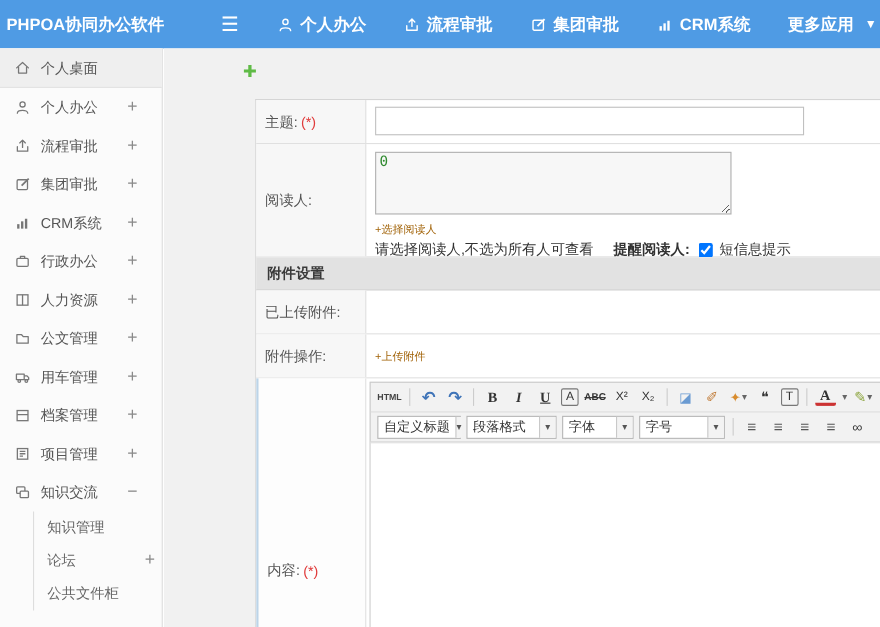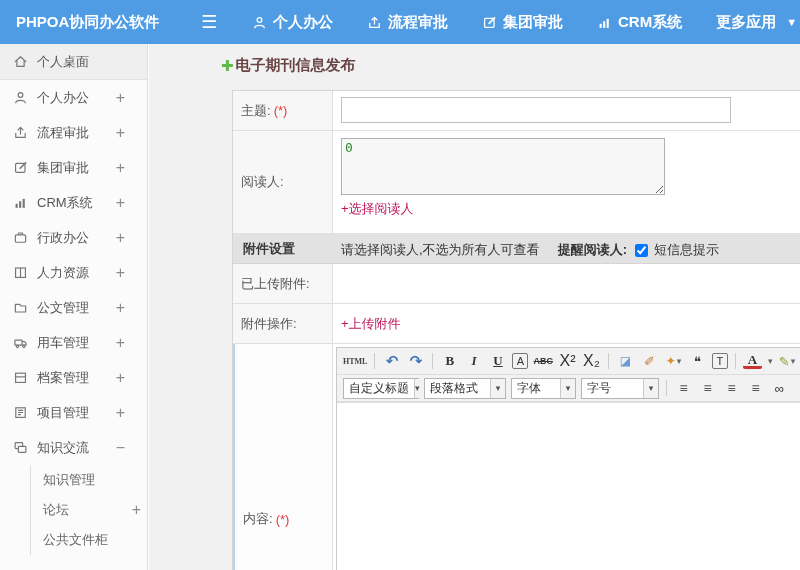--- a/index.html
+++ b/index.html
@@ -2,21 +2,21 @@
 <html><head>
 <meta charset="utf-8">
 <style>
   * { margin:0; padding:0; box-sizing:border-box; }
   html,body { width:800px; height:570px; overflow:hidden; background:#fff;
     font-family:"Liberation Sans","DejaVu Sans",sans-serif; }
 
   
   .hdr { position:absolute; left:0; top:0; width:800px; height:44px;
     background:#4f9be4; display:flex; align-items:center; color:#fff; }
-  .hdr-logo { flex:0 0 196px; padding-left:16px; font-size:15px; font-weight:bold; }
+  .hdr-logo { flex:0 0 196px; padding-left:6px; font-size:15px; font-weight:bold; }
   .hamburger { font-size:18px; cursor:pointer; width:26px; text-align:center; }
   .hdr-nav { display:flex; align-items:center; margin-left:30px; gap:34px; }
   .nav-item { display:flex; align-items:center; gap:6px; font-size:15px;
     font-weight:bold; cursor:pointer; white-space:nowrap; }
   .nav-item svg { display:block; }
   .caret { font-size:11px; margin-left:-24px; }
 
   
   .sidebar { position:absolute; left:0; top:44px; width:148px; bottom:0;
     background:#fbfbfb; border-right:1px solid #ddd; }
@@ -38,28 +38,28 @@
     align-items:center; gap:2px; font-size:15px; font-weight:bold; color:#6a4444; }
   .plus-ic { color:#5fbb46; font-size:15px; font-weight:bold; }
 
   .form-table { position:absolute; left:83px; top:46px; right:-2px;
     background:#fff; border:1px solid #d5d5d5; border-right:none; }
   .frow { display:flex; border-bottom:1px solid #e0e0e0; }
   .flabel { flex:0 0 100px; background:#f7f7f7; border-right:1px solid #e0e0e0;
     font-size:13px; color:#555; padding-left:8px; display:flex; align-items:center; gap:3px; }
   .fvalue { flex:1 1 auto; padding:7px 8px; font-size:13px; color:#333; }
   .req { color:#e03a3a; }
-  .lnk { color:#be185d; font-size:13px; text-decoration:none; cursor:pointer; }
+  .lnk { color:#a16207; font-size:10px; text-decoration:none; cursor:pointer; }
 
   .subject-input { width:390px; height:26px; border:1px solid #c0c0c0; background:#fff;
     font-size:13px; padding:0 4px; }
   .readers-ta { width:324px; height:57px; border:1px solid #b0b0b0; background:#f7f7f7;
     color:#2f8a2f; font-size:13px; padding:1px 3px; resize:both; display:block; }
   .readers-links { margin-top:5px; }
-  .readers-hint { margin-top:23px; font-size:13px; color:#333; display:flex;
+  .readers-hint { margin-top:2px; font-size:13px; color:#333; display:flex;
     align-items:center; gap:4px; }
   .hint-bold { font-weight:bold; margin-left:14px; }
   .sms-cb { margin:0 2px 0 4px; }
 
   .section-bar { height:30px; background:#e2e2e2; border-bottom:1px solid #d5d5d5;
     display:flex; align-items:center; padding-left:10px; font-size:13px;
     font-weight:bold; color:#3a3a3a; }
 
   .content-row { height:350px; border-bottom:none; }
   .content-row .flabel { background:#fdfdfd; border-left:2px solid #bcd4e8; }
@@ -70,22 +70,22 @@
   .tb-row { display:flex; align-items:center; height:27px; padding:0 6px; gap:5px;
     border-bottom:1px solid #ddd; flex:0 0 auto; white-space:nowrap; overflow:hidden; }
   .tbtn { display:inline-flex; align-items:center; justify-content:center;
     min-width:19px; height:20px; cursor:pointer; color:#333; font-size:13px;
     border-radius:2px; }
   .tbtn.serif { font-family:"Liberation Serif","DejaVu Serif",serif; font-weight:bold; }
   .tbtn.ital { font-style:italic; }
   .tbtn.unders { text-decoration:underline; }
   .tbtn.boxed { border:1px solid #777; height:16px; min-width:16px; font-size:11px; }
   .tbtn.strike { text-decoration:line-through; font-size:9px; letter-spacing:0;font-weight:bold; }
-  .tbtn.small { font-size:16px; }
-  .tbtn.html-b { font-size:8px; font-weight:bold; color:#444;font-family:Liberation Serif, serif; }
+  .tbtn.small { font-size:11px; }
+  .tbtn.html-b { font-size:8px; font-weight:bold; color:#444; }
   .tbtn.blue { color:#3f74b8; font-weight:bold; font-size:15px; }
   .tb-sep { width:1px; height:16px; background:#ccc; margin:0 2px; }
   .mini-caret { font-size:9px; color:#666; margin-left:1px; }
   .fontA { border-bottom:3px solid #c33; line-height:11px; height:15px; }
   .ic-orange { color:#c07a35; font-size:13px; }
   .ic-gold { color:#d88c2e; font-size:12px; }
   .ic-green { color:#8aa33a; font-size:13px; }
   .ic-eraser { color:#6b9bd2; font-size:12px; }
   .ic-list { color:#4a7ebb; font-size:13px; }
   .ic-align { color:#555; font-size:14px; }
@@ -252,21 +252,20 @@
     </div>
     <div class="sb-subitem">
       <span>公共文件柜</span>
     </div>
   </div>
 </div>
 
 <div class="content">
   <div class="page-title">
     <span class="plus-ic">✚</span>
-    <span>电子期刊信息发布</span>
   </div>
 
   <div class="form-table">
 
     <div class="frow" style="height:40px">
       <div class="flabel">
         <span>主题:</span>
         <span class="req">(*)</span>
       </div>
       <div class="fvalue" style="padding-top:6px">

